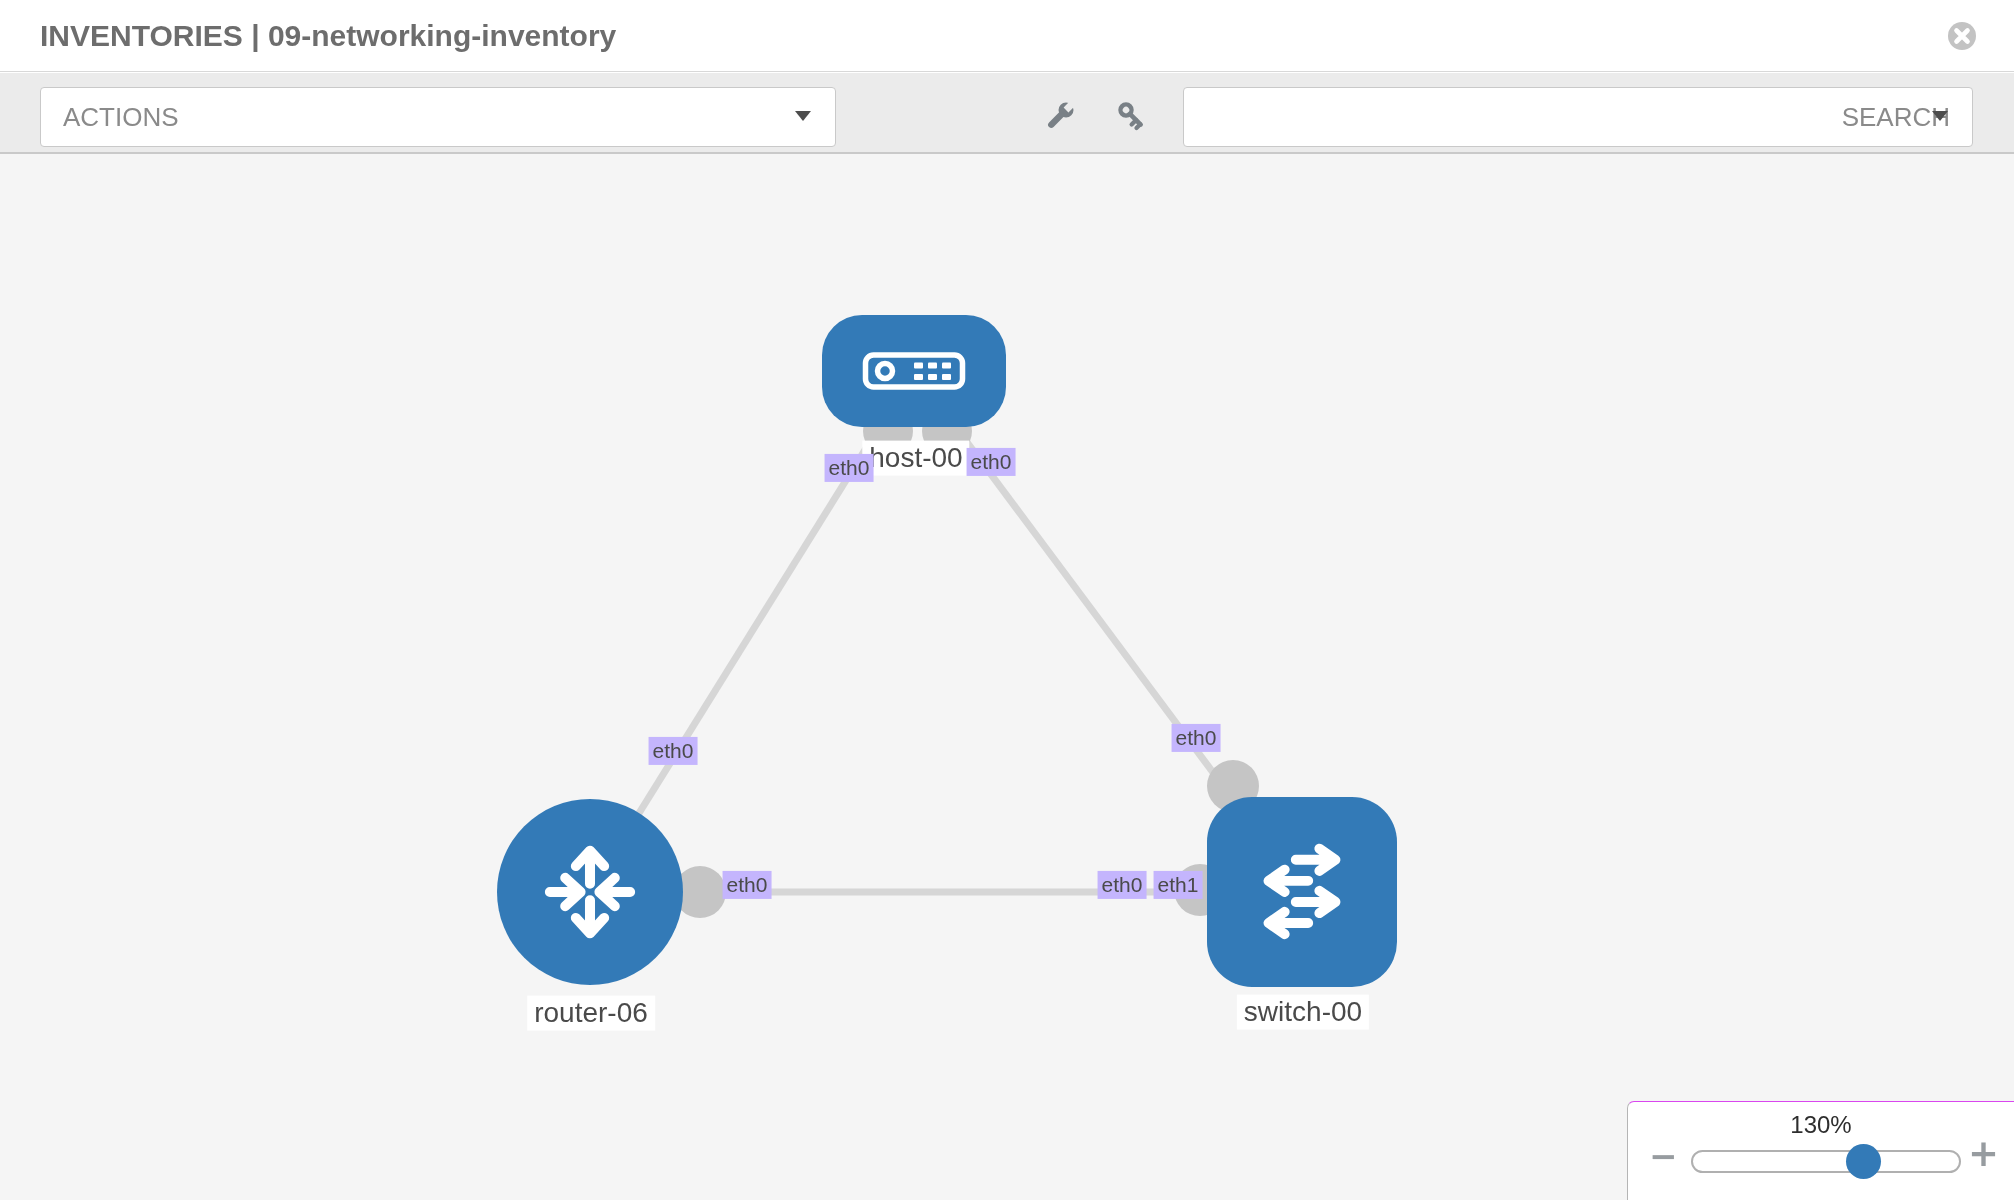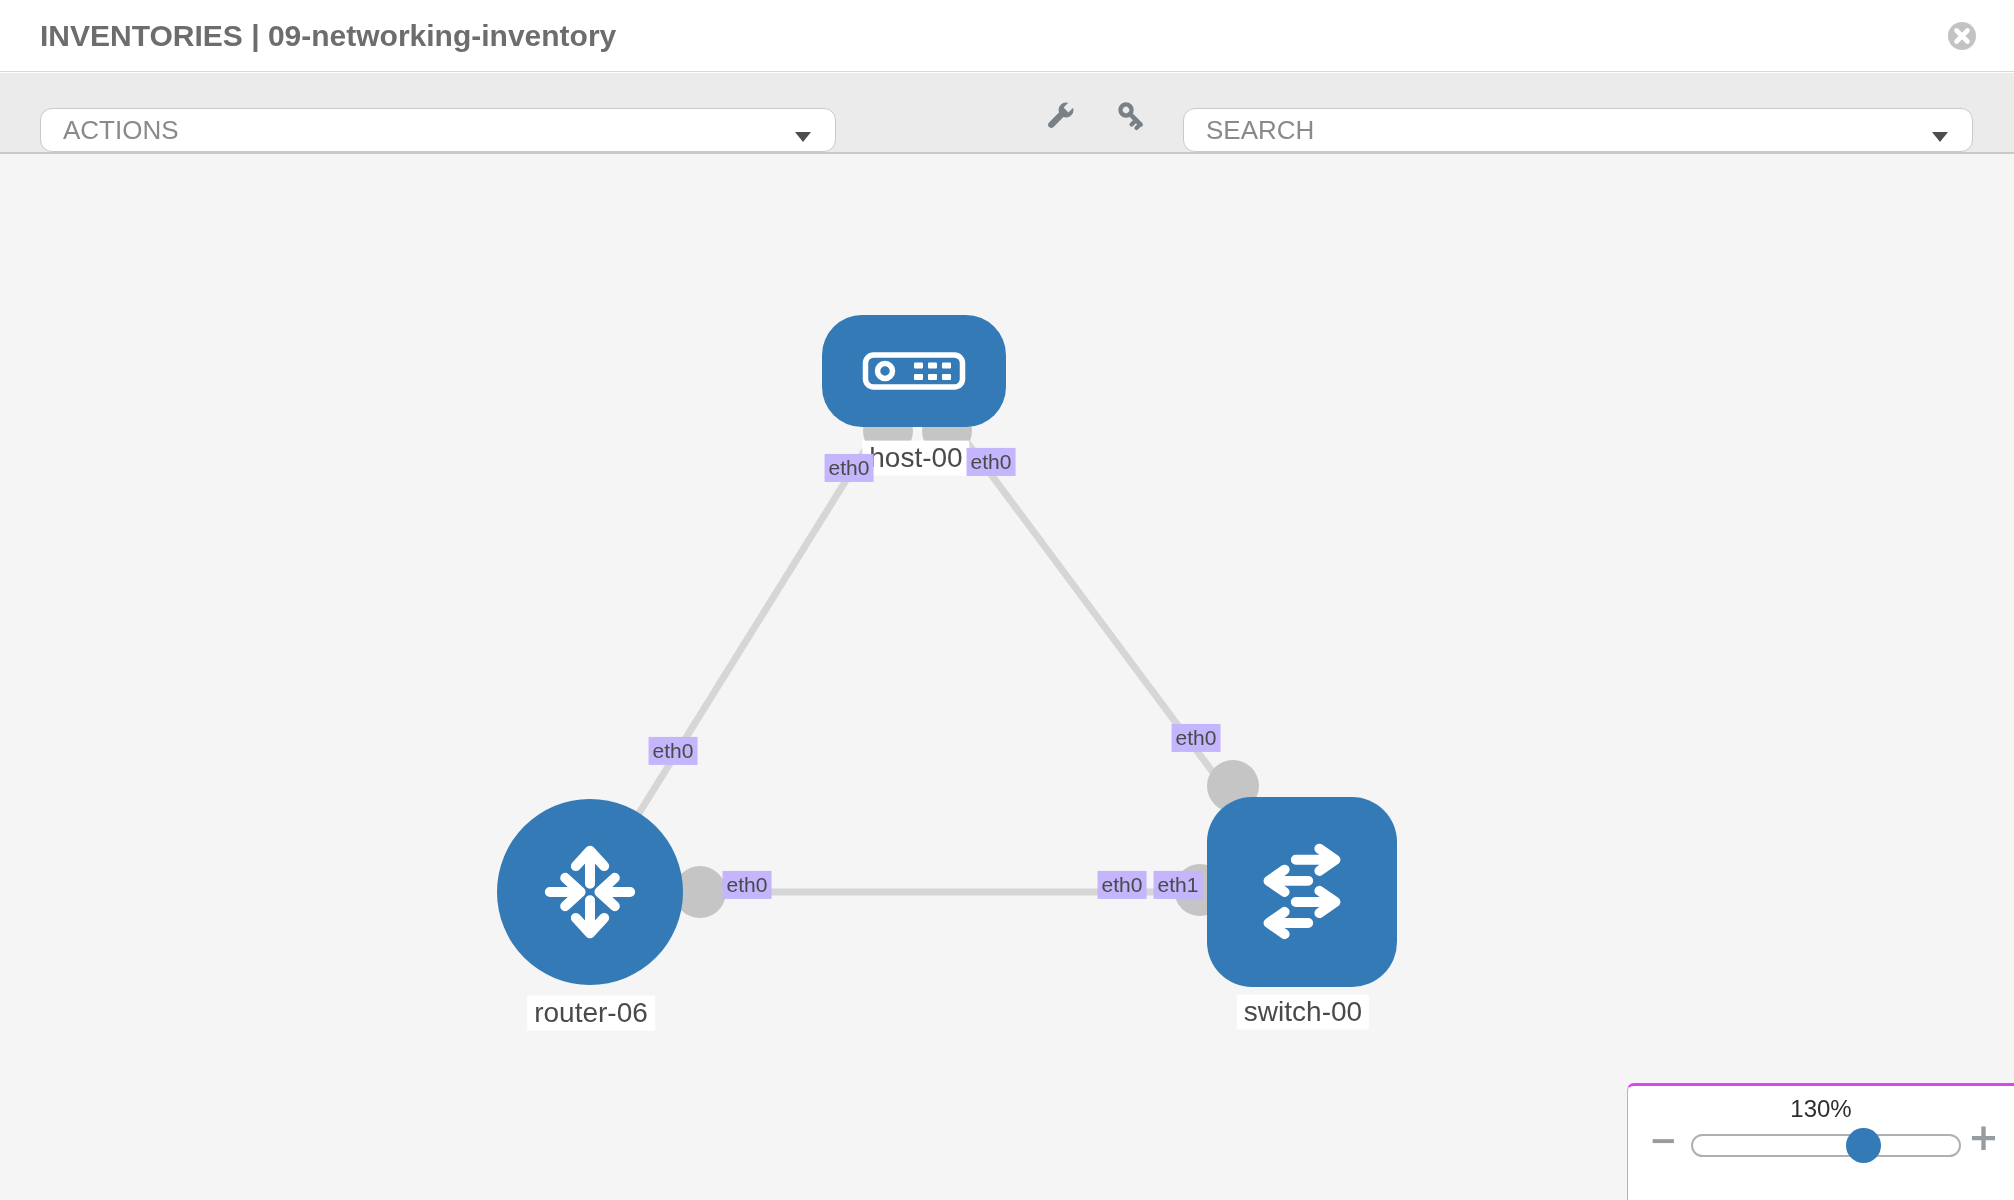--- a/index.html
+++ b/index.html
@@ -10,46 +10,46 @@
   }
   
   .header { position:absolute; left:0; top:0; width:2014px; height:72px;
             background:#ffffff; border-bottom:1px solid #d8d8d8; z-index:20; }
   .page-title { position:absolute; left:40px; top:0; line-height:71px;
                 font-size:30px; font-weight:bold; color:#6d6d6d; white-space:nowrap; }
   .close-btn { position:absolute; right:37px; top:21px; width:30px; height:30px; cursor:pointer; }
   
   .toolbar { position:absolute; left:0; top:73px; width:2014px; height:81px;
              background:#ebebeb; border-bottom:2px solid #c9c9c9; z-index:20; }
-  .select-box { position:absolute; top:14px; height:44px; background:#fff;
-                border:1px solid #c9c9c9; border-radius:12px; display:flex; align-items:center;
-                padding:0 22px; color:#8a8a8a; font-size:26px; cursor:pointer;margin-top:21px; }
+  .select-box { position:absolute; top:14px; height:60px; background:#fff;
+                border:1px solid #c9c9c9; border-radius:4px; display:flex; align-items:center;
+                padding:0 22px; color:#8a8a8a; font-size:26px; cursor:pointer; }
   #actions-box { left:40px;  width:796px; }
-  #search-box  { left:1183px; width:790px; }
+  #search-box  { left:1183px; width:790px;justify-content:flex-end; }
   .caret { position:absolute; right:24px; top:23px; width:0; height:0;
            border-left:8px solid transparent; border-right:8px solid transparent;
            border-top:10px solid #4d4d4d; }
   .tool-icon { position:absolute; top:25px; width:36px; height:36px; cursor:pointer; }
   #wrench-btn { left:1042px; }
   #key-btn    { left:1114px; }
   
   .canvas { position:absolute; left:0; top:154px; width:2014px; height:1046px;
             background:#f5f5f5; overflow:hidden; }
   .edges { position:absolute; left:0; top:0; z-index:1; }
   .node { position:absolute; z-index:2; background:#337ab7;
           display:flex; align-items:center; justify-content:center; cursor:pointer; }
   .node-label { position:absolute; z-index:3; transform:translate(-50%,-50%);
                 background:#ffffff; color:#4a4a4a; font-size:28px; padding:2px 7px;
                 white-space:nowrap; line-height:1.1; }
   .iface-label { position:absolute; z-index:3; transform:translate(-50%,-50%);
                  background:#c4b5fd; color:#4a4a4a; font-size:21px; padding:2px 4px;
                  white-space:nowrap; line-height:1.15; }
   
-  .zoom-panel { position:absolute; right:0; bottom:0; width:387px; height:117px;
-                background:#ffffff; border-left:1px solid #b5b5b5; border-top:3px solid #d946ef;
+  .zoom-panel { position:absolute; right:0; bottom:0; width:387px; height:99px;
+                background:#ffffff; border-left:1px solid #b5b5b5; border-top:1px solid #d946ef;
                 border-top-left-radius:7px; z-index:10; }
   .zoom-value { position:absolute; top:9px; left:0; width:100%; text-align:center;
                 font-size:24px; color:#2e2e2e; }
   .zoom-minus, .zoom-plus { position:absolute; font-weight:bold; color:#979ca0;
                 font-family:"DejaVu Sans", sans-serif; cursor:pointer; line-height:1; }
   .zoom-minus { left:21px;  top:37px; font-size:34px; }
   .zoom-plus  { left:340px; top:33px; font-size:37px; }
   .slider-track { position:absolute; left:63px; top:48px; width:270px; height:23px;
                   background:#fff; border:2px solid #b0b0b0; border-radius:12px; cursor:pointer; }
   .slider-thumb { position:absolute; top:-8px; width:35px; height:35px; border-radius:50%;

